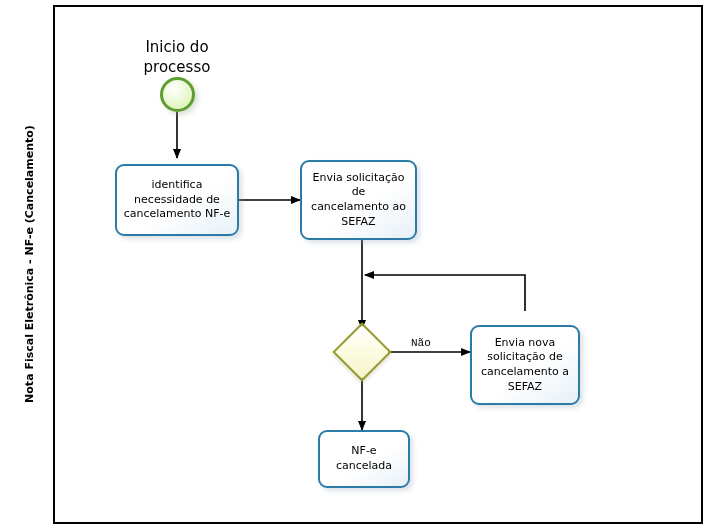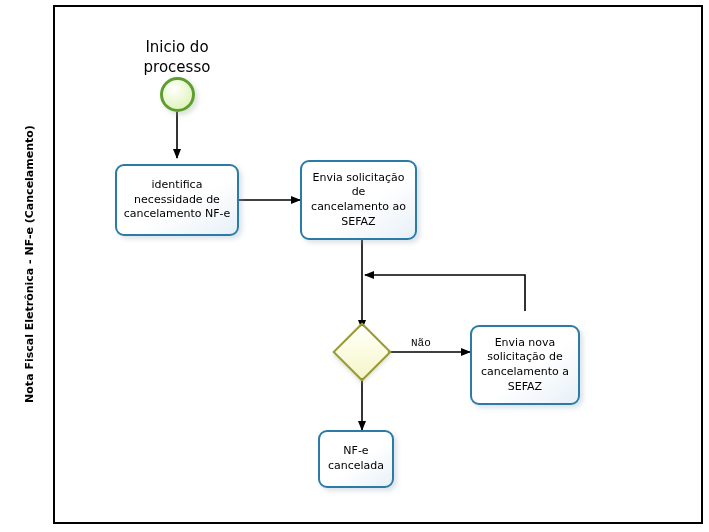--- a/index.html
+++ b/index.html
@@ -178,21 +178,21 @@
 SEFAZ</span>
   </div>
 
   <div class="task" style="left:470px; top:325px; width:110px; height:80px;">
     <span>Envia nova
 solicitação de
 cancelamento a
 SEFAZ</span>
   </div>
 
-  <div class="task" style="left:318px; top:430px; width:76px; height:58px;">
+  <div class="task" style="left:318px; top:430px; width:92px; height:58px;">
     <span>NF-e
 cancelada</span>
   </div>
 
   <div class="gateway" style="left:341px; top:331px;"></div>
 
   <div class="edge-label" style="left:411px; top:336px; width:40px;font-family:Liberation Mono, monospace;">Não</div>
 
 </div>
 

